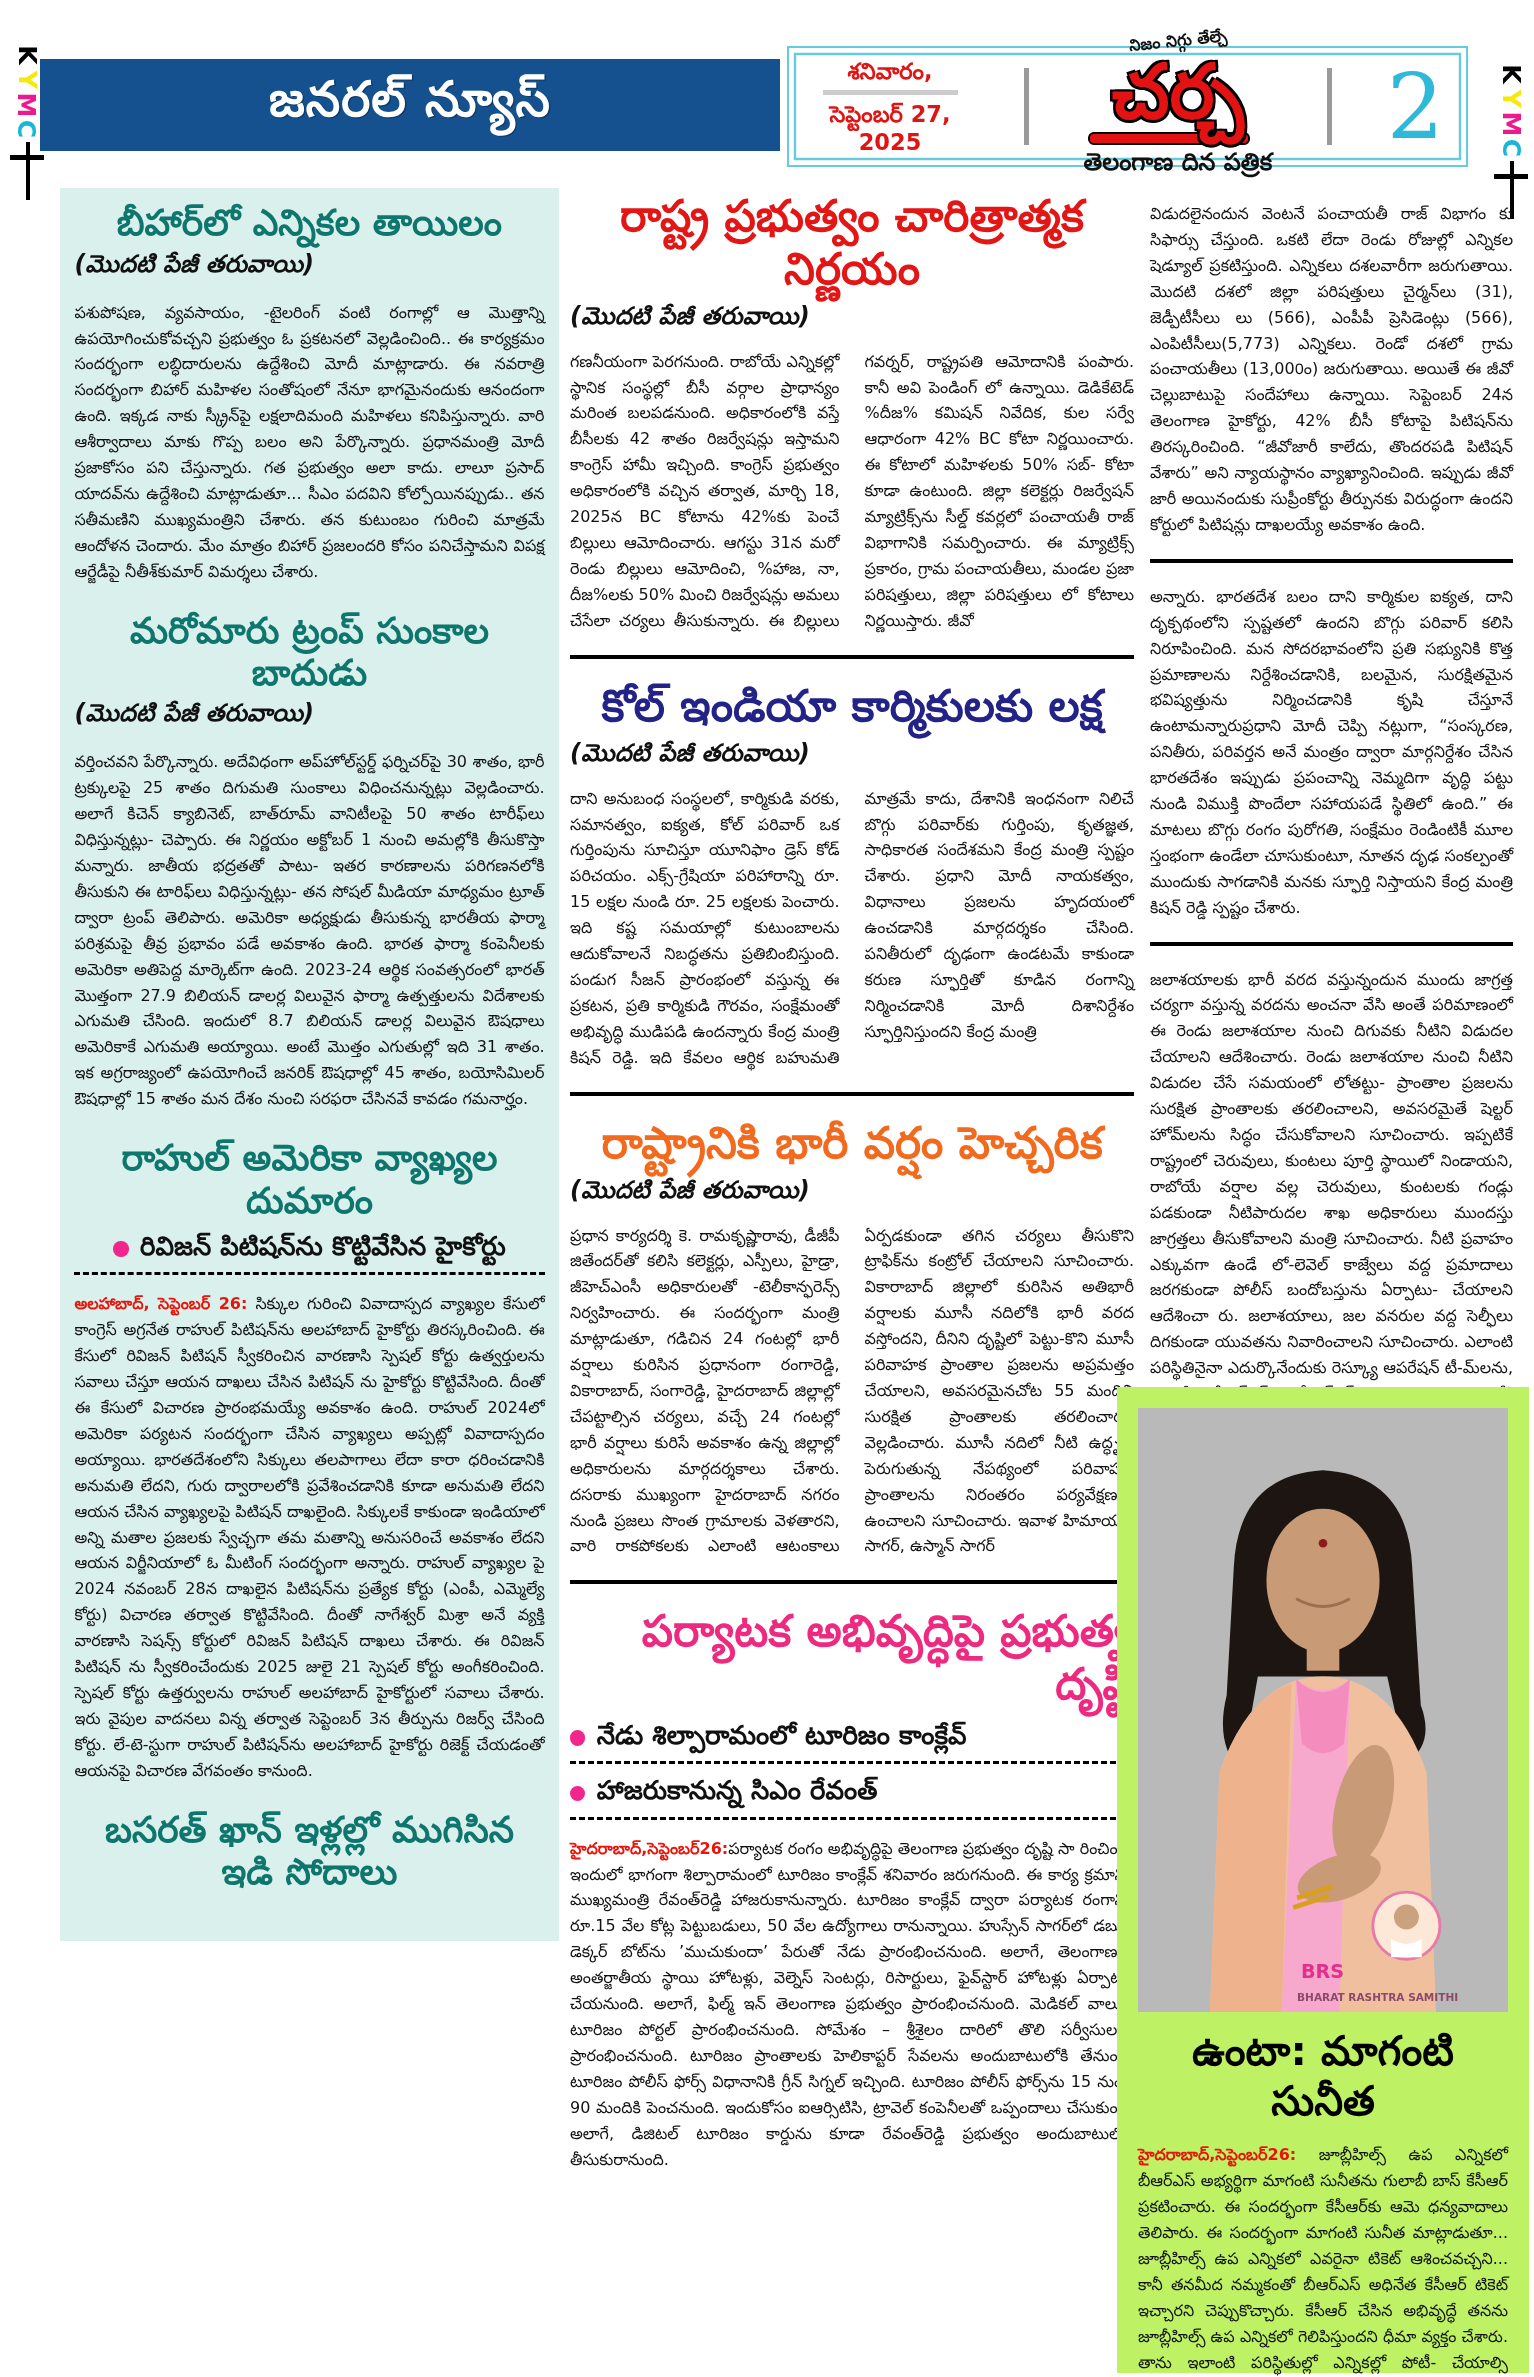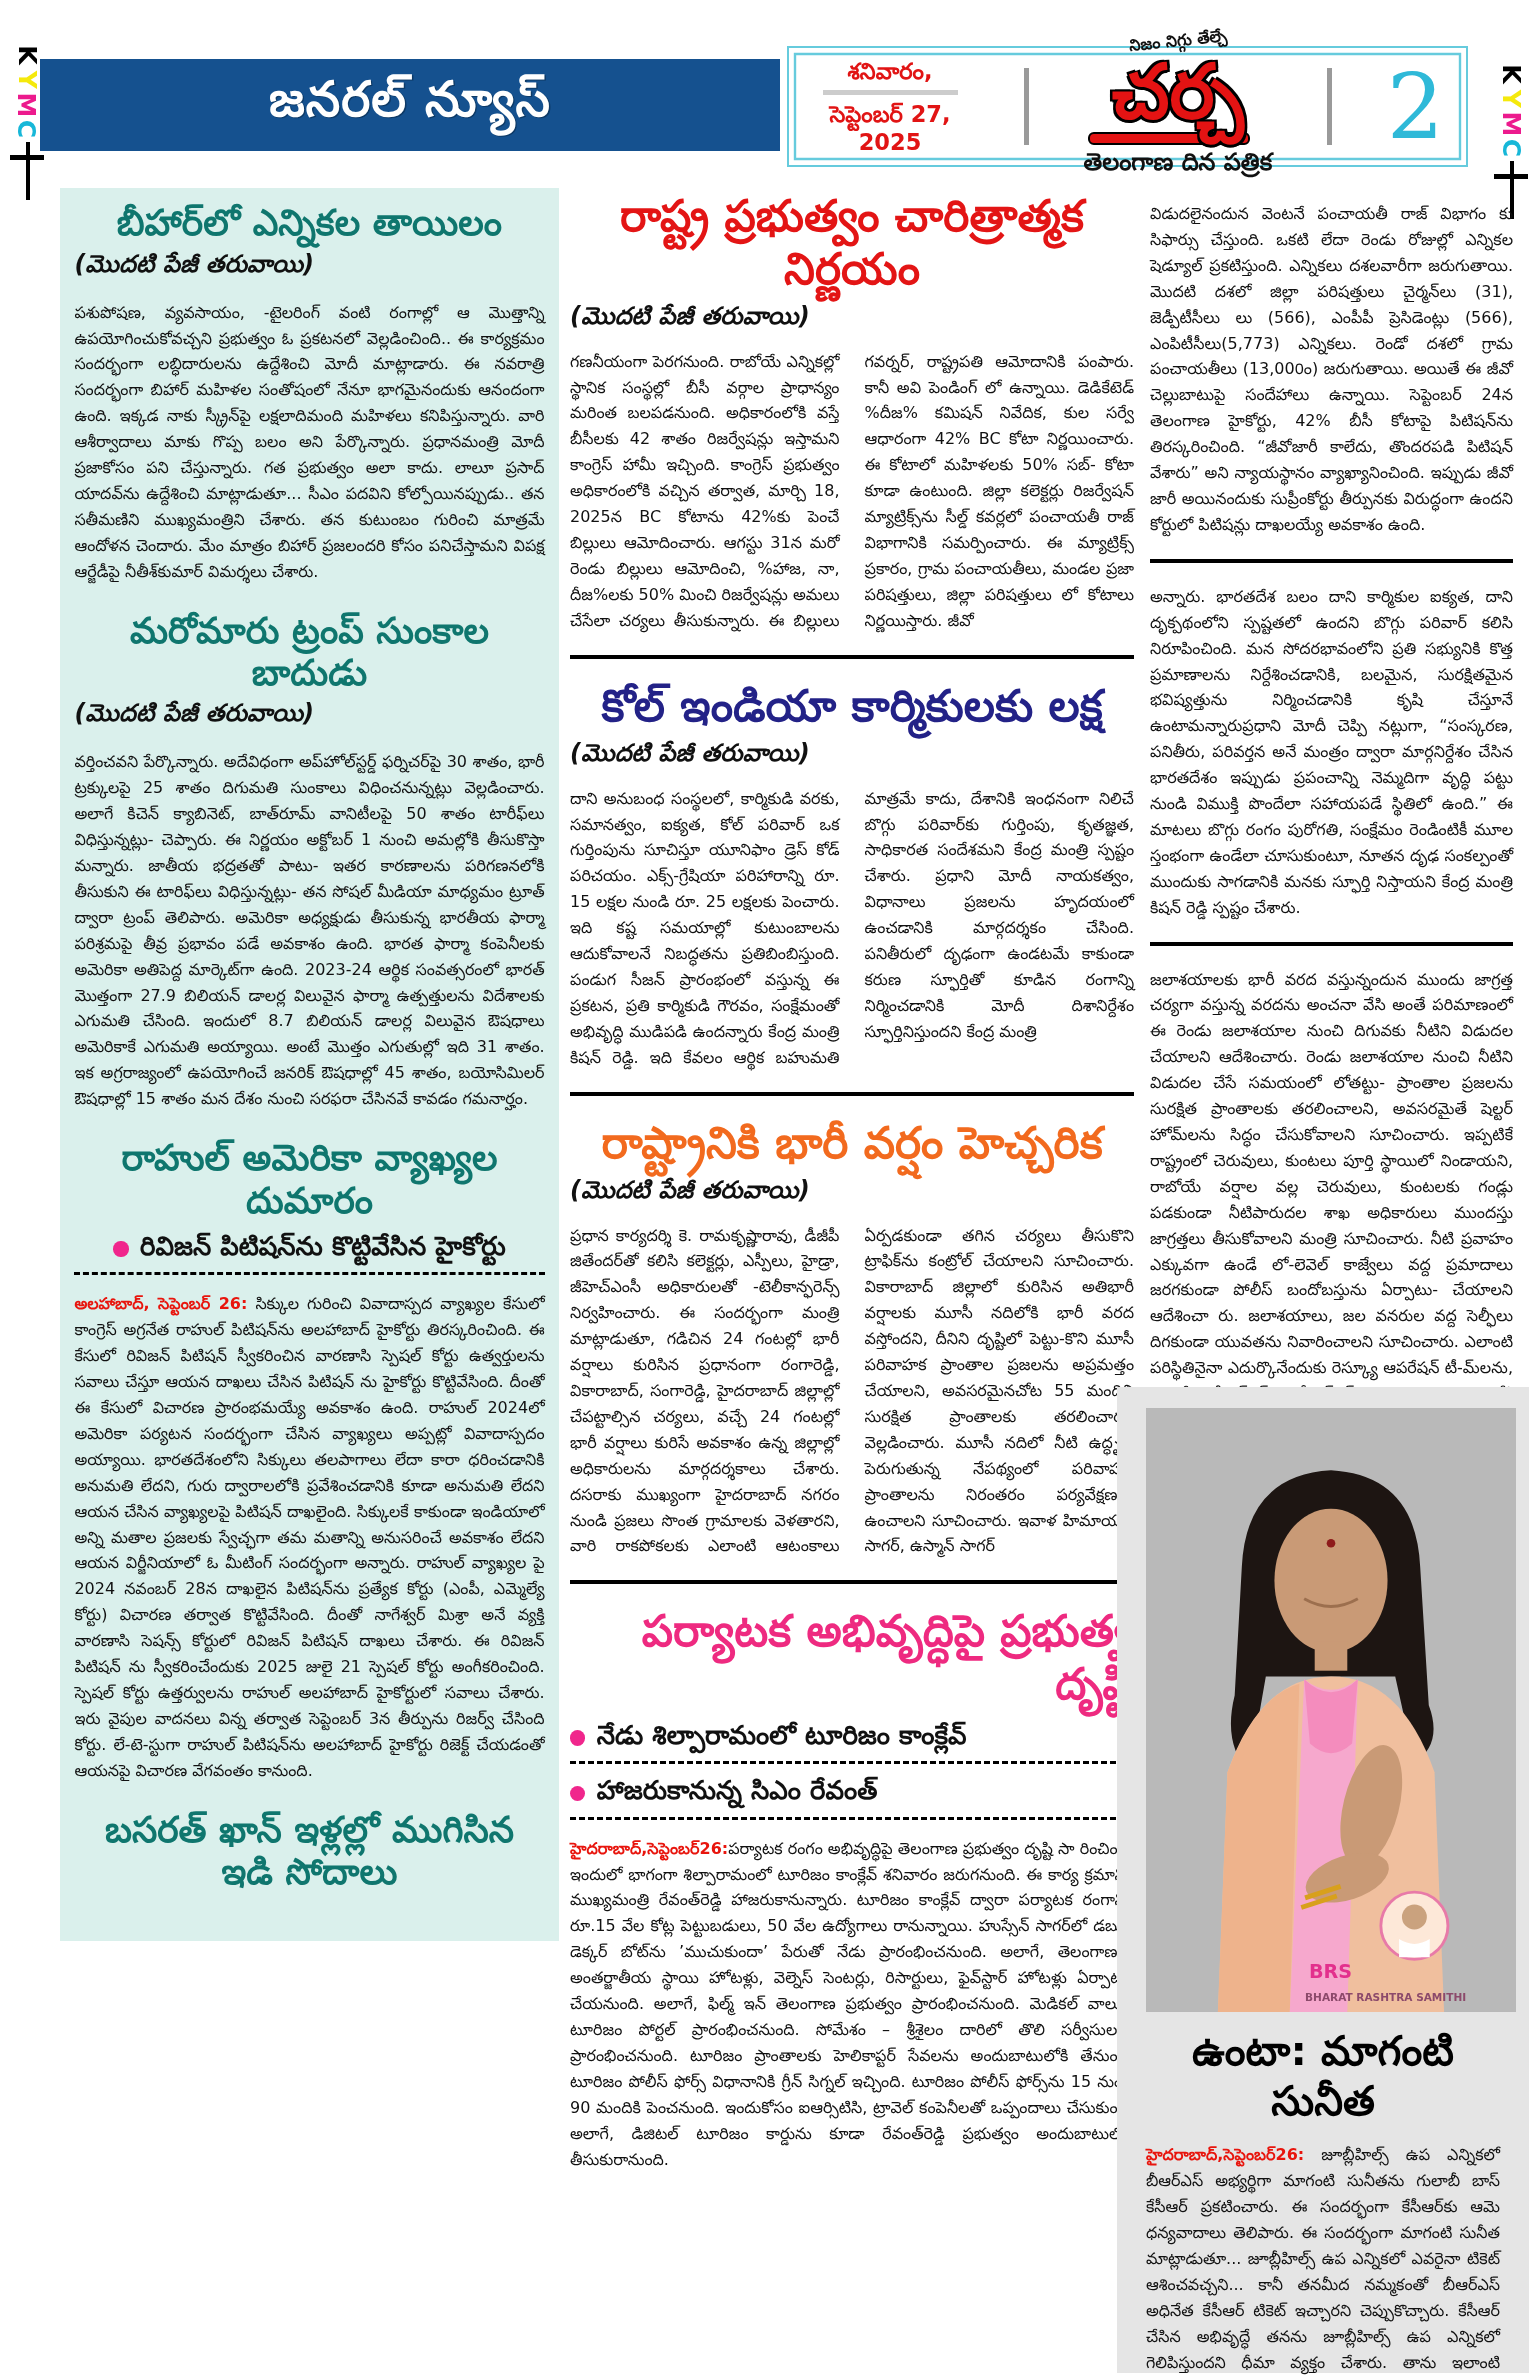--- a/index.html
+++ b/index.html
@@ -44,22 +44,22 @@
   .left-art{margin-bottom:25px;}
   .left-art h2{margin:2.9px 0 3.8px;font-size:36px;line-height:1.18;text-align:center;color:#0f766e;}
   
   .mid-col{position:absolute;left:570px;top:188px;width:564px;}
   .mid-art h2{margin:1.9px 0 6.7px;font-size:44px;line-height:1.2;text-align:center;}
   .h-red{color:#e31515;} .h-navy{color:#232287;} .h-orange{color:#f26a1e;} .h-magenta{color:#ee2a80;}
   .cols2{column-count:2;column-gap:25px;}
   
   .right-col{position:absolute;left:1150px;top:185px;width:363px;}
   
-  .photo-box{position:absolute;left:1117px;top:1387px;width:412px;height:986px;background:#e5e5e5;
-             padding:21px 29px;box-sizing:border-box;}
+  .photo-box{position:absolute;left:1117px;top:1387px;width:412px;height:986px;background:#bef264;
+             padding:21px 21px;box-sizing:border-box;}
   .photo-frame{width:370px;height:604px;margin:0 auto;background:#b9b9b9;position:relative;overflow:hidden;}
   .photo-art h2{margin:14.4px 0 3.8px;font-size:41px;line-height:1.22;text-align:center;color:#000;}
 </style>
 </head>
 <body>
 
 <div class="page">
 
   <div class="reg-mark" style="left:9.6px;top:43px;">
     <span class="l k">K</span>

